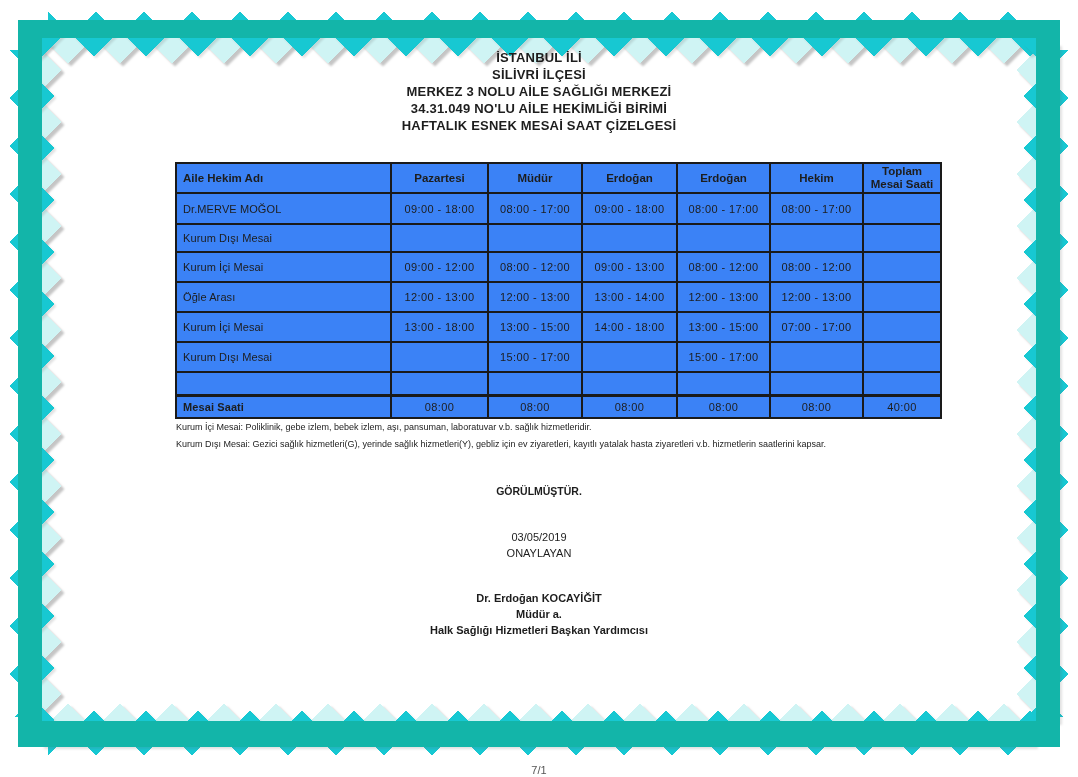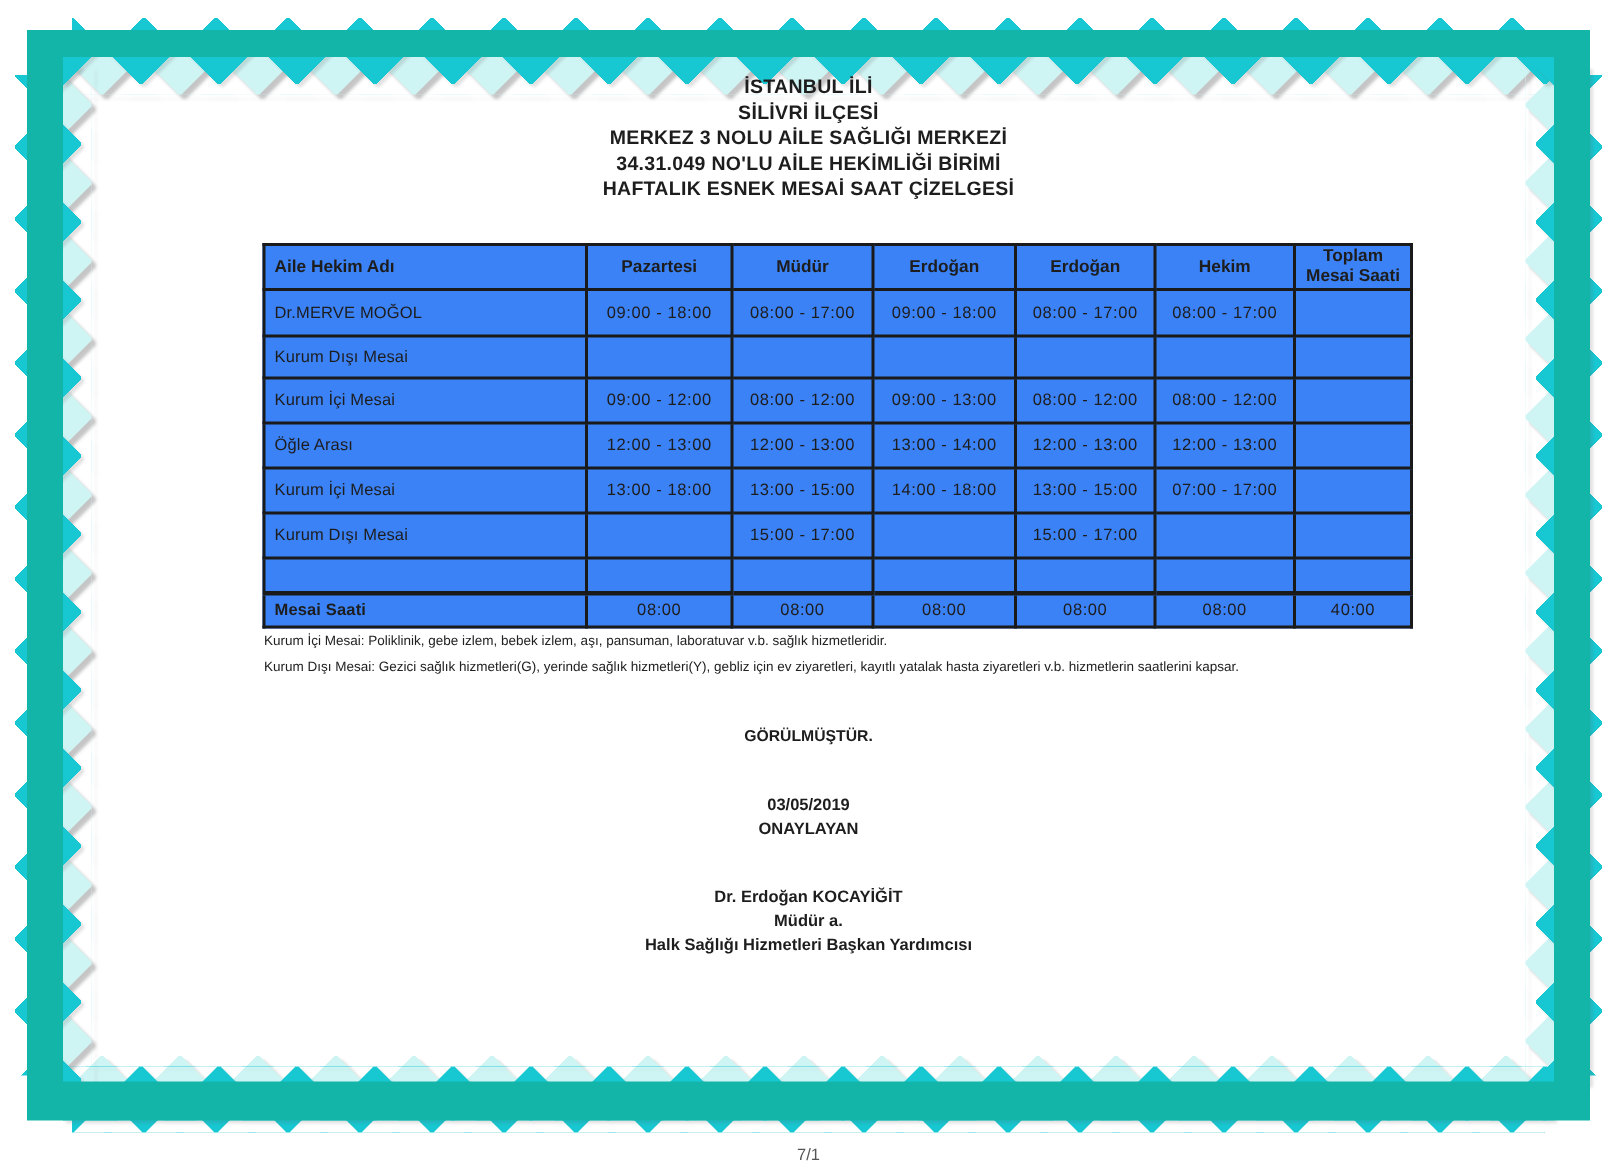--- a/index.html
+++ b/index.html
@@ -90,21 +90,21 @@
   .schedule-table tbody tr:nth-child(7){height:23px;}
   .schedule-table tbody tr:nth-child(8){height:23px;}
   .schedule-table tbody tr:nth-child(8) td{border-top-width:3px;}
   .bold-row .label-cell{font-weight:bold;}
 
   .notes-block{position:absolute;left:176px;top:419px;font-size:9px;line-height:16.5px;color:#222;}
 
   .statement{position:absolute;left:139px;top:483px;width:800px;text-align:center;
     font-weight:bold;font-size:10.5px;line-height:16px;}
   .date-block{position:absolute;left:0;right:0;top:529px;text-align:center;
-    font-weight:bold;font-size:11px;line-height:16px;}
+    font-weight:normal;font-size:11px;line-height:16px;}
   .sign-block{position:absolute;left:0;right:0;top:590px;text-align:center;
     font-weight:bold;font-size:11px;line-height:16px;}
   .page-num{position:absolute;left:0;right:0;top:764px;text-align:center;
     font-size:11px;color:#555;}
 </style>
 </head>
 <body>
 
 <div class="canvas">
 

